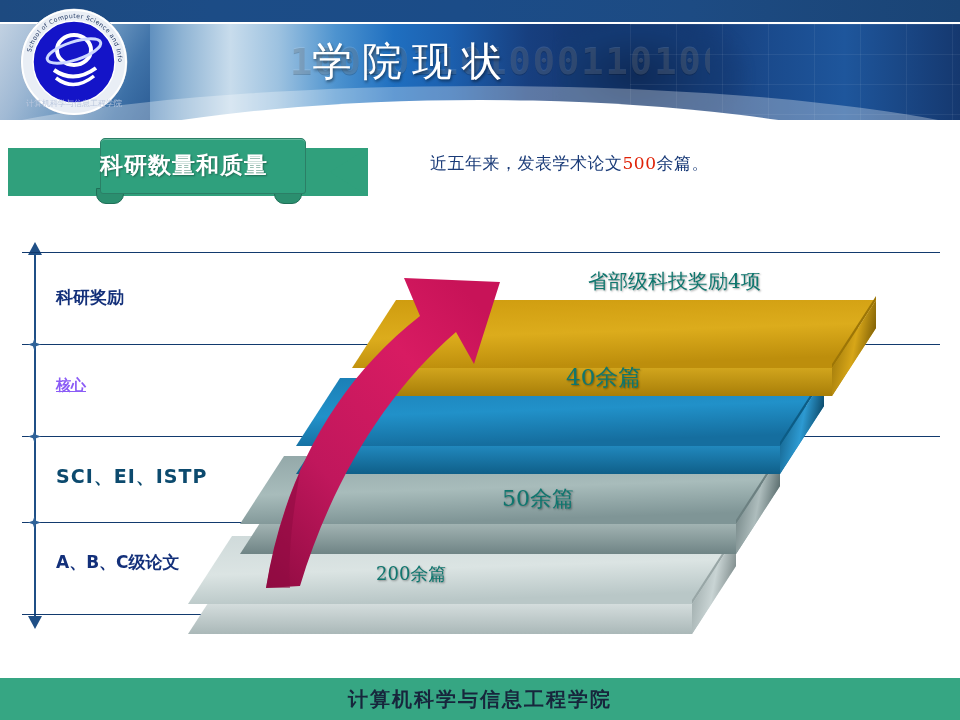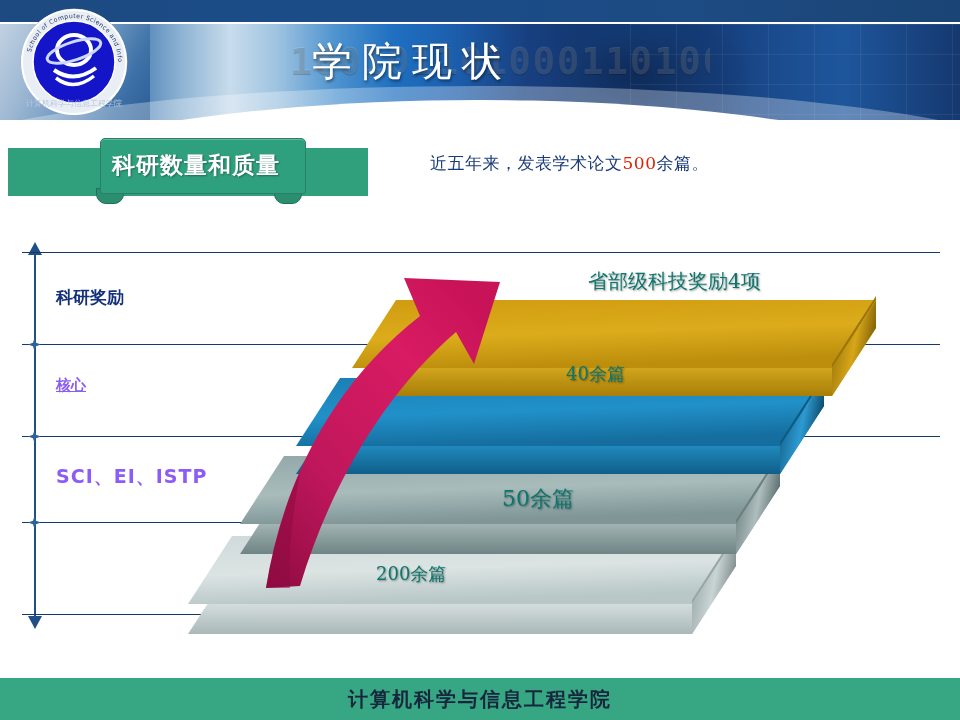--- a/index.html
+++ b/index.html
@@ -96,21 +96,21 @@
     background:#2b8f6f;border:1px solid #1f6f57;border-radius:0 0 10px 10px;
   }
   .ribbon-plaque{
     position:absolute;left:92px;top:-6px;width:204px;height:54px;
     background:#2fa07d;border:1px solid #2b7f66;
     border-radius:5px 5px 3px 3px;
     box-shadow:inset 0 1px 0 rgba(255,255,255,.25);
   }
   .ribbon-label{
     position:absolute;left:92px;top:-6px;width:180px;height:54px;
-    line-height:54px;text-align:right;
+    line-height:54px;text-align:left;
     color:#ffffff;font-size:23px;font-weight:bold;letter-spacing:1px;
     font-family:"DejaVu Sans","Liberation Sans",sans-serif;
     text-shadow:1px 1px 2px rgba(0,0,0,.35);
   }
 
   
   .headline{
     position:absolute;left:382px;top:146px;width:574px;
     font-family:"DejaVu Serif","Liberation Serif",serif;
     color:#1a3b78;font-size:17px;line-height:35px;
@@ -231,21 +231,22 @@
     <div class="hline" style="left:22px;top:200px;width:918px;"></div>
     <div class="hline" style="left:22px;top:286px;width:700px;"></div>
     <div class="hline" style="left:22px;top:378px;width:300px;"></div>
 
     <div class="tick" style="top:102px;"></div>
     <div class="tick" style="top:194px;"></div>
     <div class="tick" style="top:280px;"></div>
 
     <div class="cat-label" style="top:50px;font-size:17px;color:#13307a;">科研奖励</div>
     <div class="cat-label" style="top:140px;font-size:15px;color:#8b5cf6;text-decoration:underline;">核心</div>
-    <div class="cat-label" style="top:228px;font-size:19px;color:#8b5cf6;letter-spacing:1px;">SCI、EI、ISTP</div>
+    <div class="cat-label" style="top:228px;font-size:19px;color:#0c4a6e;letter-spacing:1px;">SCI、EI、ISTP</div>
+    <div class="cat-label" style="top:315px;font-size:17px;color:#13307a;">A、B、C级论文</div>
 
     <svg width="960" height="410" style="position:absolute;left:0;top:0;">
       <defs>
         <linearGradient id="g-step4-top" x1="0" y1="0" x2="0.25" y2="1">
           <stop offset="0%" stop-color="#cfdada"></stop>
           <stop offset="55%" stop-color="#dbe4e3"></stop>
           <stop offset="100%" stop-color="#b9c7c7"></stop>
         </linearGradient>
         <linearGradient id="g-step4-front" x1="0" y1="0" x2="0" y2="1">
           <stop offset="0%" stop-color="#c2cfcf"></stop>
@@ -331,21 +332,21 @@
 
       <g>
         <polygon points="352,160 396,92 876,92 832,160" fill="url(#g-step1-front)"></polygon>
         <polygon points="832,160 876,92 876,64 832,132" fill="url(#g-step1-side)"></polygon>
         <polygon points="352,132 396,64 876,64 832,132" fill="url(#g-step1-top)"></polygon>
         <polygon points="832,132 876,64 876,60 832,128" fill="#9c7506"></polygon>
       </g>
     </svg>
 
     <div class="step-lbl" style="left:588px;top:32px;font-size:20px;">省部级科技奖励4项</div>
-    <div class="step-lbl" style="left:566px;top:126px;font-size:18px;text-align:right;">40余篇</div>
+    <div class="step-lbl" style="left:566px;top:126px;font-size:23px;text-align:right;">40余篇</div>
     <div class="step-lbl" style="left:502px;top:226px;font-size:22px;margin-top:22px;">50余篇</div>
     <div class="step-lbl" style="left:376px;top:326px;font-size:18px;text-align:center;">200余篇</div>
 
     <svg class="pink-arrow" viewBox="0 0 960 410">
       <defs>
         <linearGradient id="g-arrow" x1="0" y1="1" x2="0.8" y2="0">
           <stop offset="0%" stop-color="#8f0b41"></stop>
           <stop offset="35%" stop-color="#c0175c"></stop>
           <stop offset="75%" stop-color="#d81b62"></stop>
           <stop offset="100%" stop-color="#c81358"></stop>

